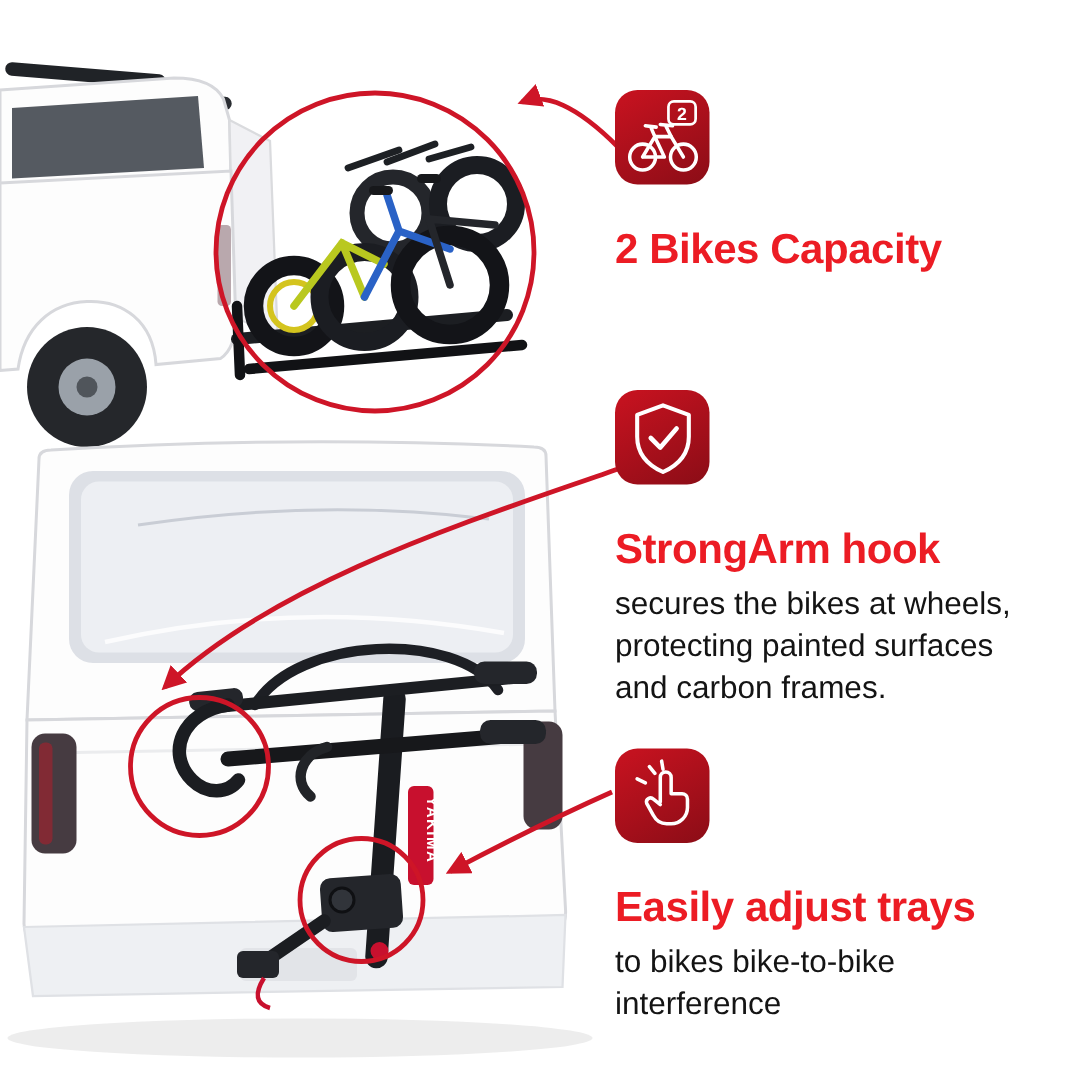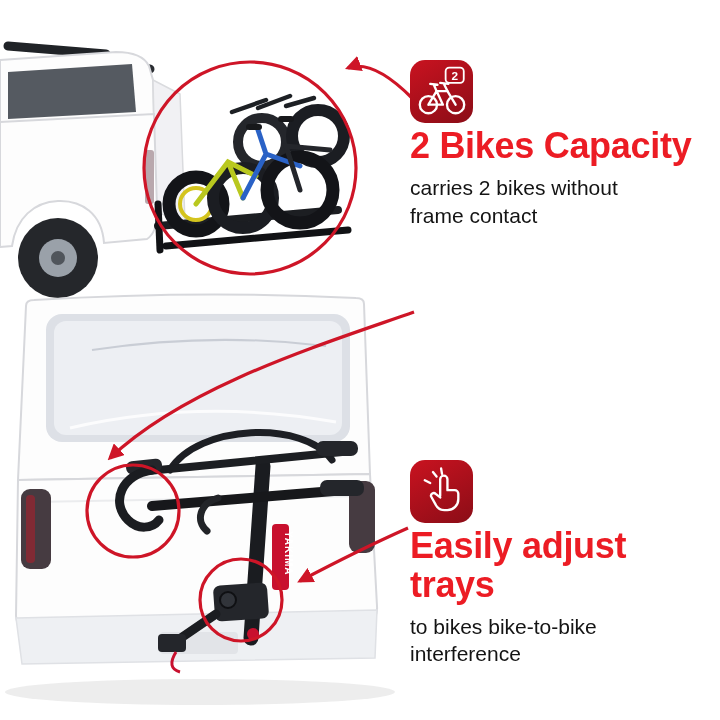--- a/index.html
+++ b/index.html
@@ -55,32 +55,32 @@
   .ystrip{fill:var(--yak);}
   .ytext{fill:#fff;font-family:"Liberation Sans",sans-serif;font-weight:bold;font-size:10px;letter-spacing:1px;}
   .knob{fill:#31343a;stroke:#0f1013;stroke-width:2;}
   .redknob{fill:var(--yak);}
   .redcable{stroke:var(--yak);stroke-width:3;fill:none;}
   .anno{fill:none;stroke:var(--anno-red);stroke-width:3.2;}
   .anno-fill{fill:var(--anno-red);}
 
   
   .feature{position:absolute;left:410px;width:298px;z-index:2;}
-  #feature-1{top:60px;} #feature-2{top:260px;} #feature-3{top:460px;}
+  #feature-1{top:60px;} #feature-2{top:260px;} #feature-3{top:499px;}
   .icon-tile{
     width:63px;height:63px;border-radius:15px;
     background:linear-gradient(150deg,var(--icon-top) 10%,var(--icon-bottom) 95%);
     display:flex;align-items:center;justify-content:center;
   }
   .icon-tile svg{width:58px;height:58px;}
   .wstroke{stroke:#fff;stroke-width:2.6;fill:none;stroke-linecap:round;stroke-linejoin:round;}
   .wstroke-thick{stroke:#fff;stroke-width:3.4;fill:none;stroke-linecap:round;stroke-linejoin:round;}
   .badge{fill:#fff;font-family:"Liberation Sans",sans-serif;font-weight:bold;font-size:13px;}
   .feature h2{
-    margin:4px 0 8px;font-size:36px;line-height:1.08;font-weight:bold;
+    margin:28px 0 8px;font-size:28px;line-height:1.08;font-weight:bold;
     color:var(--accent);letter-spacing:-0.3px;
   }
   .feature p{
     margin:0;font-size:21px;line-height:1.32;color:var(--text);white-space:pre-line;
   }
 </style>
 </head>
 <body>
 
 <div class="canvas">
@@ -174,24 +174,34 @@
         <rect class="wstroke" x="36" y="5" width="20" height="17" rx="4" style="stroke-width:2"></rect>
         <text class="badge" x="46" y="18.5" text-anchor="middle">2</text>
         <circle class="wstroke" cx="17" cy="46" r="9.5"></circle>
         <circle class="wstroke" cx="47" cy="46" r="9.5"></circle>
         <path class="wstroke" d="M17,46 L26,31 H38 L47,46 M26,31 L33,46 H17"></path>
         <path class="wstroke" d="M38,31 L34,23 M30,22 L39,23"></path>
         <path class="wstroke" d="M26,31 L23,24 M19,23 L27,24"></path>
       </svg>
     </div>
     <h2>2 Bikes Capacity</h2>
-    <p>carries 2 bikes without
-frame contact</p>
   </section>
 
+  <section class="feature" id="feature-2">
+    <div class="icon-tile">
+      <svg viewBox="0 0 64 64">
+        <path class="wstroke" style="stroke-width:3" d="M32,8 L51,15 V31 C51,44 43,52 32,57 C21,52 13,44 13,31 V15 Z"></path>
+        <path class="wstroke-thick" d="M23,32 L30,39 L42,25"></path>
+      </svg>
+    </div>
+    <h2>StrongArm hook</h2>
+    <p>secures the bikes at wheels,
+protecting painted surfaces
+and carbon frames.</p>
+  </section>
 
   <section class="feature" id="feature-3">
     <div class="icon-tile">
       <svg viewBox="0 0 64 64">
         <path class="wstroke" d="M22,10 L26,15 M13,19 L19,22 M31,6 L32,12"></path>
         <path class="wstroke" d="M30,36 L30,18 a4,4 0 0 1 8,0 L38,30 L46,30 a4,4 0 0 1 4,4 L50,40 a12,12 0 0 1 -12,12 L35,52 a11,11 0 0 1 -10,-6 L20,37 a3,3 0 0 1 5,-3 L30,38"></path>
       </svg>
     </div>
     <h2>Easily adjust trays</h2>
     <p>to bikes bike-to-bike

